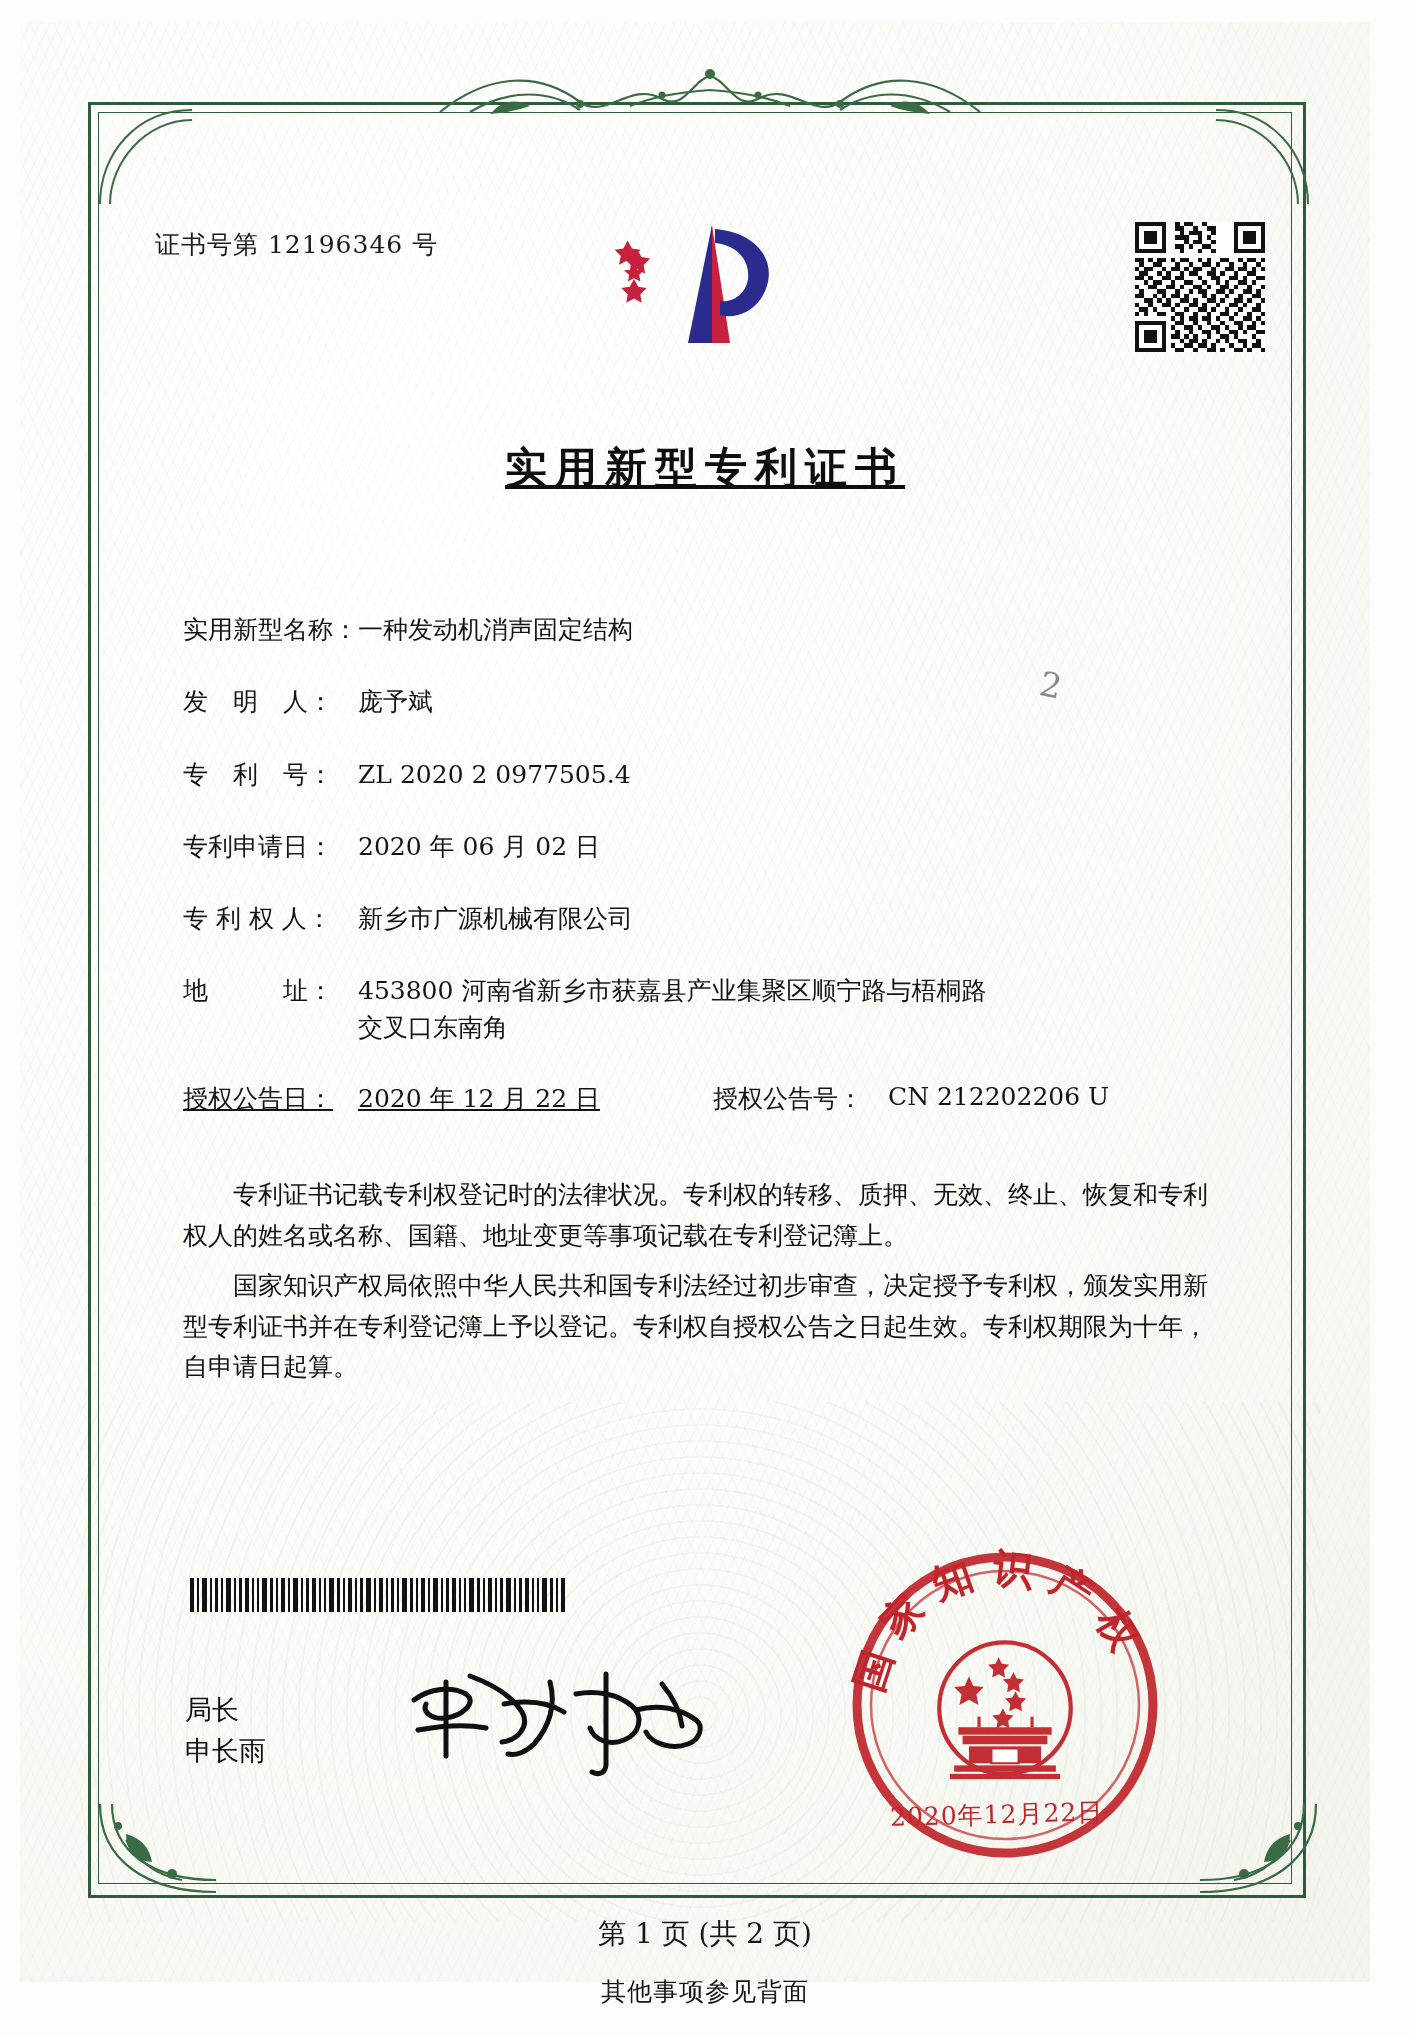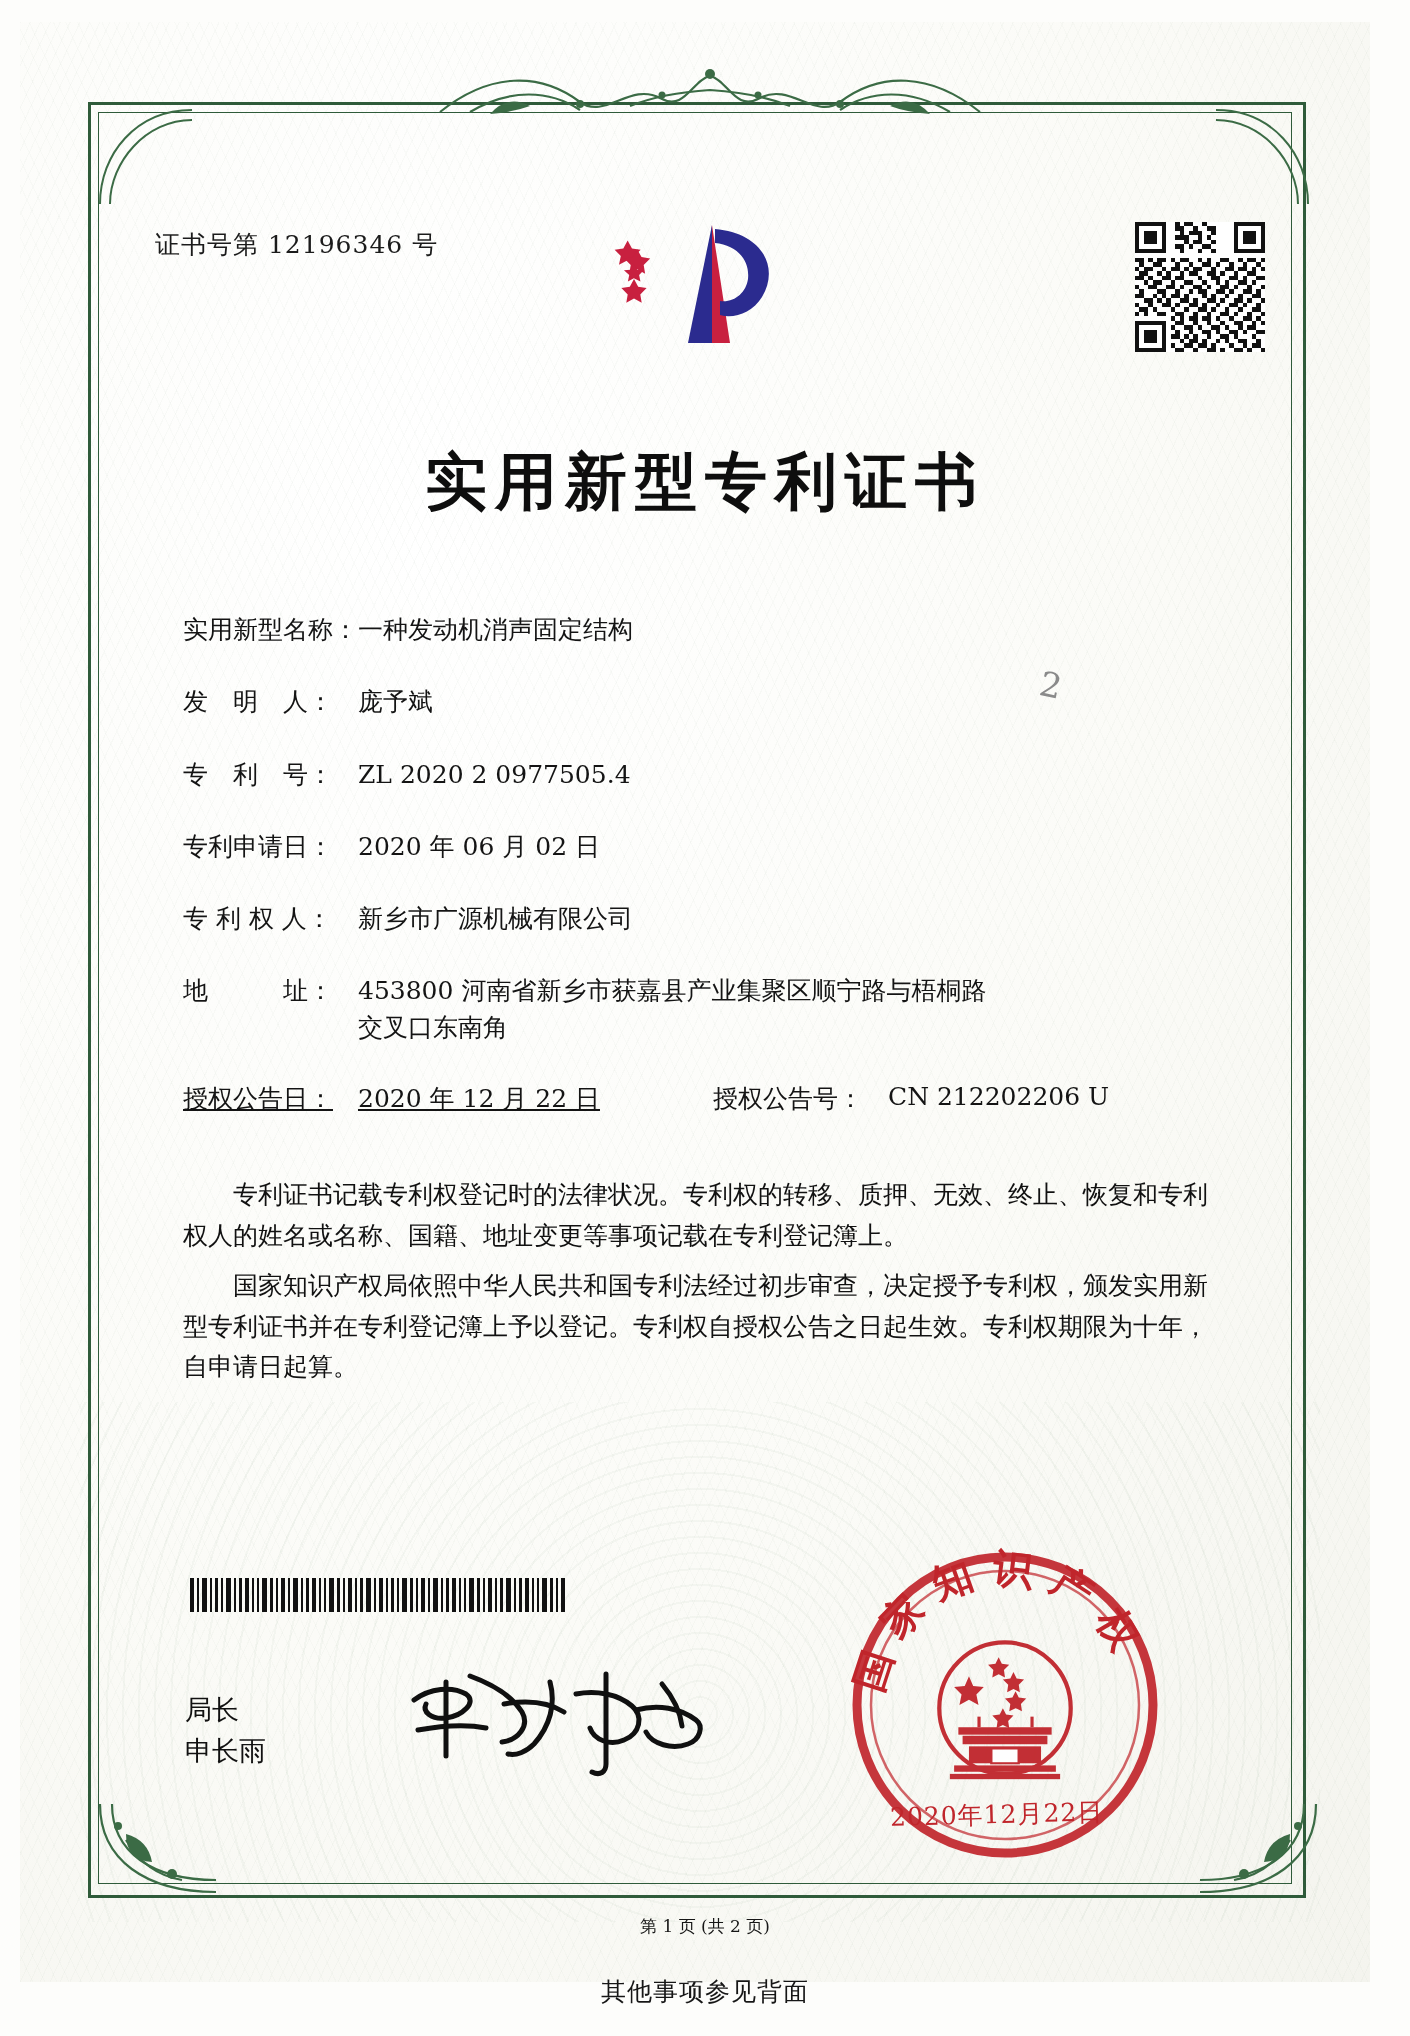--- a/index.html
+++ b/index.html
@@ -116,25 +116,26 @@
     height: 130px;
   }
 
   
   .title {
     position: absolute;
     left: 0;
     top: 440px;
     width: 1410px;
     text-align: center;
-    font-size: 62px;
+    font-size: 42px;
     font-weight: bold;
     letter-spacing: 8px;
     color: #0e0e0e;
     font-family: "DejaVu Serif", serif;
+    text-decoration: underline;
   }
 
   
   .fields {
     position: absolute;
     left: 183px;
     top: 612px;
     width: 1000px;
     font-size: 25px;
     color: #141414;
@@ -231,21 +232,21 @@
     transform: rotate(-1.5deg);
   }
 
   
   .page-num {
     position: absolute;
     left: 0;
     top: 1915px;
     width: 1410px;
     text-align: center;
-    font-size: 17px;
+    font-size: 28px;
     color: #161616;
     font-family: "DejaVu Serif", serif;
   }
   .footnote {
     position: absolute;
     left: 0;
     top: 1975px;
     width: 1410px;
     text-align: center;
     font-size: 25px;

